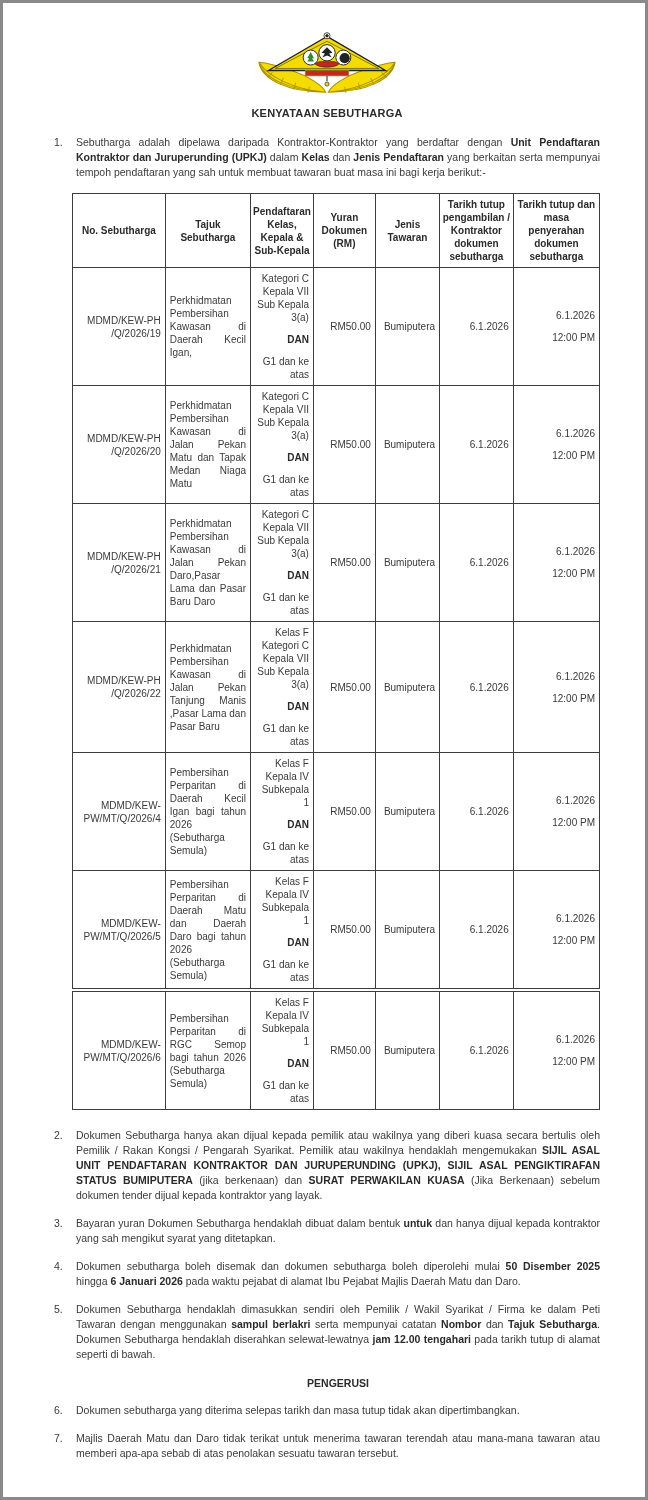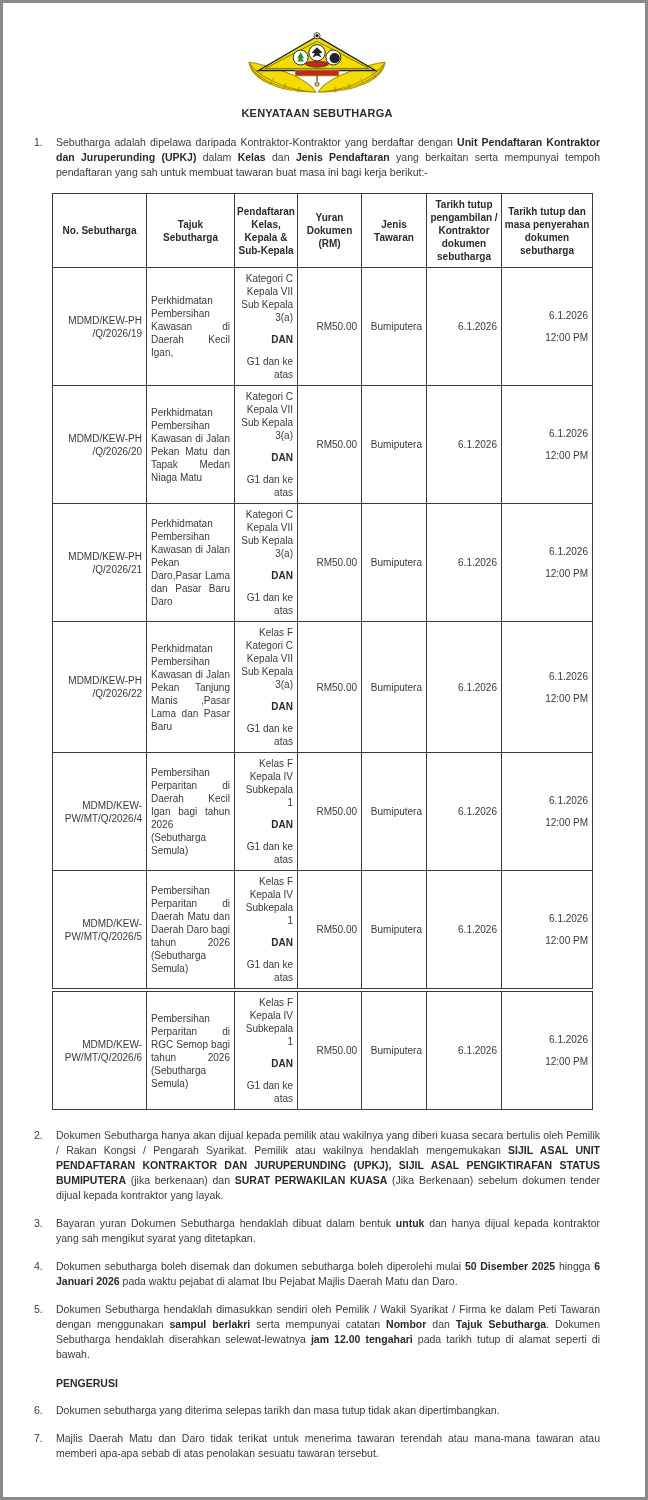--- a/index.html
+++ b/index.html
@@ -1,31 +1,31 @@
 <!DOCTYPE html>
 <html style="--gold: #F4DC00; --gold-dark: #A88F00; --red: #C4271B; --green: #2E8B2E; --ink: #222222; --border-gray: #8a8a8a;"><head>
 <meta charset="utf-8">
 <style>
   html,body{margin:0;padding:0;background:#fff;}
   body{width:648px;height:1500px;overflow:hidden;
        font-family:"Liberation Sans","DejaVu Sans",sans-serif;color:#3a3a3a;}
   .page{box-sizing:border-box;width:648px;height:1500px;border:3px solid #8a8a8a;
-        background:#fff;padding:28px 45px 0 31px;}
+        background:#fff;padding:28px 45px 0 51px;}
   
   .logo-wrap{display:flex;justify-content:center;}
   .doc-title{text-align:center;font-weight:bold;font-size:11px;color:#2b2b2b;
              margin-top:10px;letter-spacing:.2px;}
   
   .items{margin-top:16px;}
   .item{display:flex;margin-bottom:13px;font-size:10.5px;line-height:15px;}
   .item-num{width:22px;flex:0 0 22px;}
   .item-body{flex:1;}
   .item-text{text-align:justify;}
   .item b{color:#2b2b2b;}
-  .center-block{text-align:left;font-weight:bold;color:#2b2b2b;margin-top:14px;
+  .center-block{text-align:center;font-weight:bold;color:#2b2b2b;margin-top:14px;
                 line-height:14px;}
   .center-block:empty{display:none;margin:0;}
   
   .notice-table{border-collapse:collapse;table-layout:fixed;margin:4px 0 18px 18px;
                 font-size:10px;line-height:13px;color:#3a3a3a;}
   .notice-table th,.notice-table td{border:1px solid #3c3c3c;vertical-align:middle;
                 padding:4px 4px;}
   .notice-table th{font-weight:bold;color:#2b2b2b;text-align:center;height:64px;
                 padding:4px 2px;}
   .c-no,.c-kelas,.c-yuran,.c-jenis,.c-t1,.c-t2{text-align:right;}

